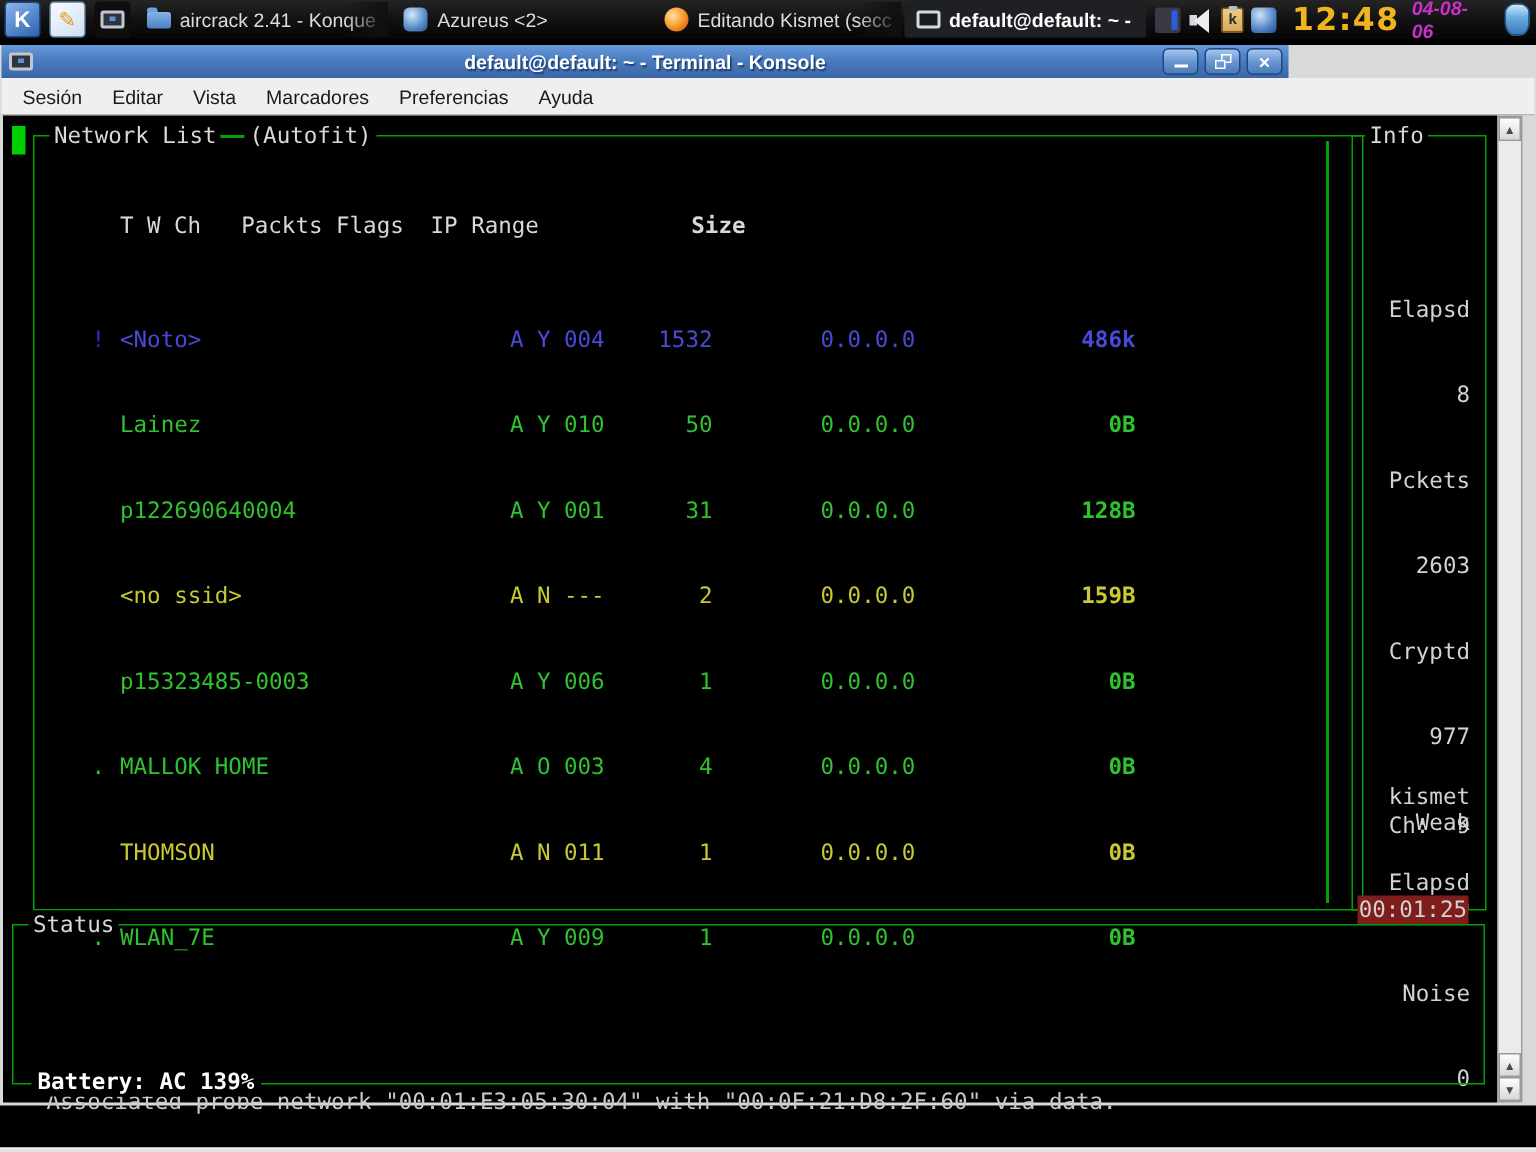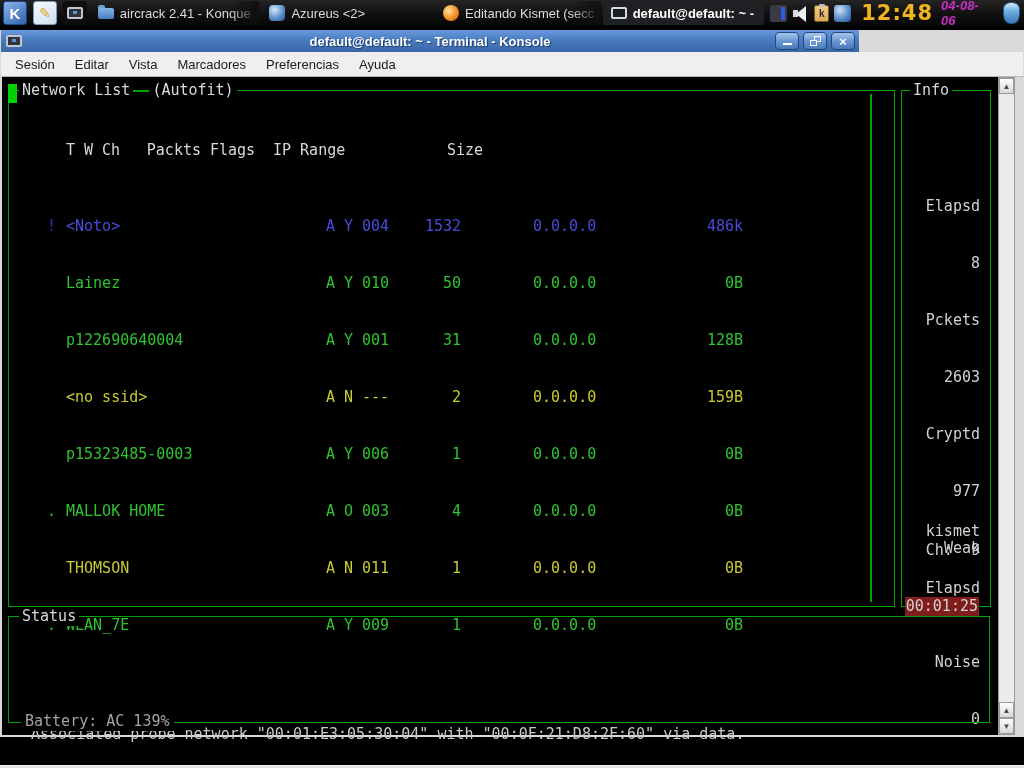--- a/index.html
+++ b/index.html
@@ -62,47 +62,47 @@
   
   #terminal { position:absolute; left:2px; top:47px; width:996px; height:658px; background:#000;
     font-family:"DejaVu Sans Mono", monospace; font-size:15px; line-height:19px; color:#d2d2d2; white-space:pre; }
   .gborder { border:1px solid #00a400; position:absolute; }
   .ptitle-wrap { position:absolute; top:-10px; display:flex; align-items:center; }
   .ptitle { background:#000; padding:0 3px; color:#d8d8d8; }
   .pdash { width:16px; height:2px; background:#00a400; }
 
   #cursor { position:absolute; left:6px; top:7px; width:9px; height:19px; background:#00d000; z-index:5; }
 
-  #net-panel { left:6px; top:13px; width:887px; height:517px; }
+  #net-panel { left:20px; top:13px; width:887px; height:517px; }
   #net-vline { position:absolute; left:861px; top:3px; width:2px; height:508px; background:#00a400; }
   #net-body { position:absolute; left:0; top:12px; right:0; }
   .net-row { display:flex; height:19px; }
   .c-marker { width:57px; padding-left:38px; flex:none; }
   .c-name { width:260px; flex:none; }
   .c-t { width:18px; flex:none; }
   .c-w { width:18px; flex:none; }
   .c-ch { width:36px; flex:none; }
   .c-pk { width:63px; text-align:right; flex:none; }
   .c-fl { width:72px; padding-left:9px; flex:none; }
   .c-ip { width:110px; flex:none; }
-  .c-sz { width:100px; text-align:right; flex:none; }
+  .c-sz { width:100px; text-align:right; flex:none;font-weight:bold; }
   .hdr { color:#d8d8d8; }
   .row-blue { color:#4a4ad8; }
   .row-blue .c-marker { color:#2d2dbb; }
   .row-green { color:#2fc32f; }
   .row-yellow { color:#c9c932; }
 
   #info-panel { left:899px; top:13px; width:90px; height:517px; }
   #info-stats { padding:11px 10px 0 0; text-align:right; }
   .info-bot { position:absolute; right:10px; text-align:left; }
   #info-time { position:absolute; right:11px; bottom:-10px; background:#7f1d1d; padding:0 1px; }
 
   #status-panel { left:6px; top:539px; width:982px; height:107px; }
   #status-lines { padding:13px 0 0 22px; color:#c9c9c9; }
-  #status-battery { position:absolute; left:12px; bottom:-9px; background:#000; padding:0 4px; color:#a3a3a3; }
+  #status-battery { position:absolute; left:12px; bottom:-9px; background:#000; padding:0 4px; color:#ffffff;font-weight:bold; }
 
   
   #scrollbar { position:absolute; left:998px; top:47px; width:17px; height:658px; background:#ebebeb; border:1px solid #9a9a9a; }
   .sb-btn { position:absolute; left:0; width:15px; height:16px; background:linear-gradient(180deg,#fdfdfd,#d8d8d8); border:1px solid #9a9a9a; color:#4a4a4a; font-size:8px; display:flex; align-items:center; justify-content:center; }
   #sb-up { top:0; }
   #sb-dup { bottom:16px; }
   #sb-down { bottom:0; }
 
   
   #tabbar { position:absolute; left:0; top:735px; width:1024px; height:33px; background:#e2e2e2; border-top:1px solid #f6f6f6; }

